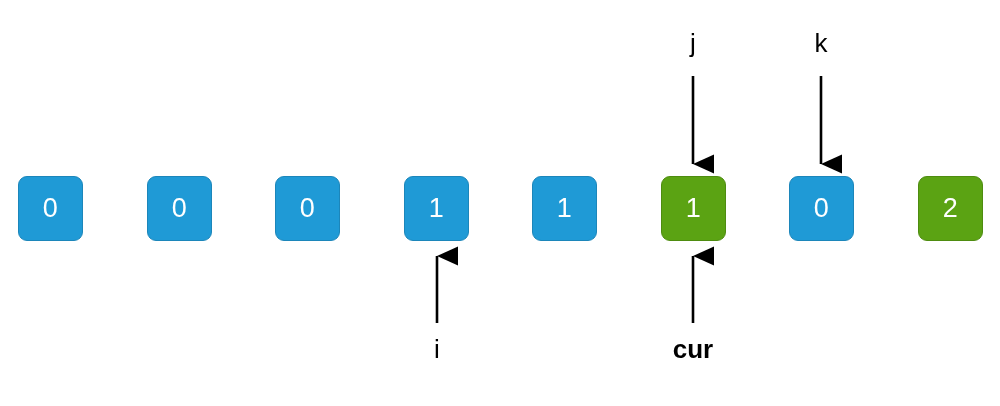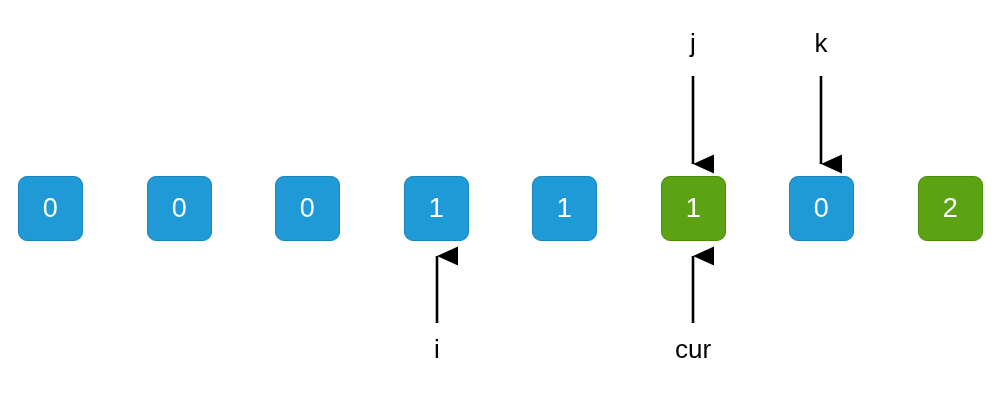--- a/index.html
+++ b/index.html
@@ -113,17 +113,17 @@
   <div class="cell blue" style="left:789px; top:176px;">
     <span class="cell-value">0</span>
   </div>
   <div class="cell green" style="left:918px; top:176px;">
     <span class="cell-value">2</span>
   </div>
 
   <div class="pointer-label" style="left:437px; top:336px;">
     <span>i</span>
   </div>
-  <div class="pointer-label" style="left:693px; top:336px;">
+  <div class="pointer-label" style="left:693px; top:336px;font-weight:bold;">
     <span>cur</span>
   </div>
 
 </div>
 
 </body></html>

